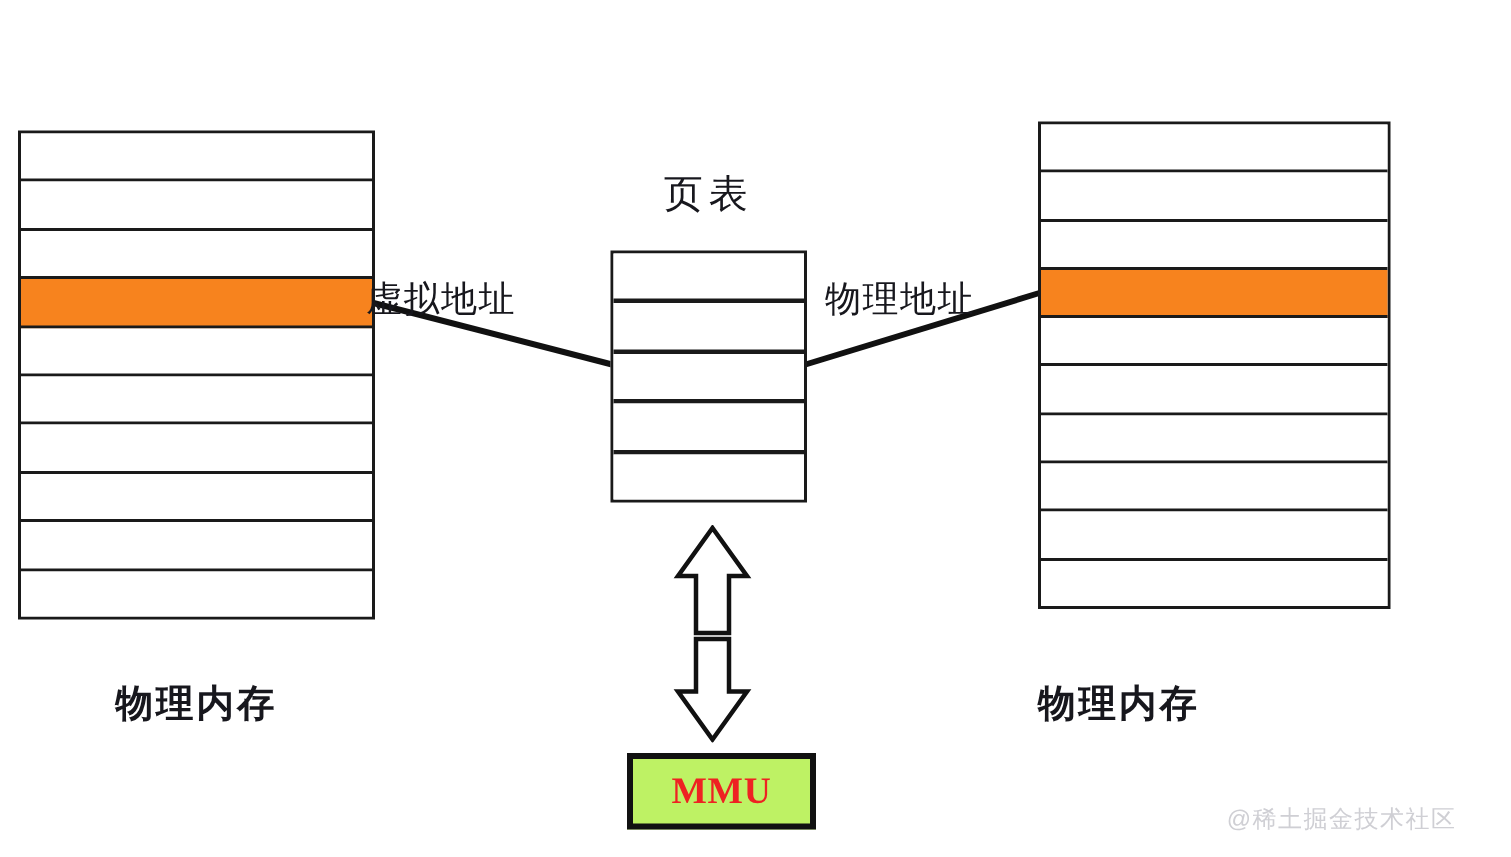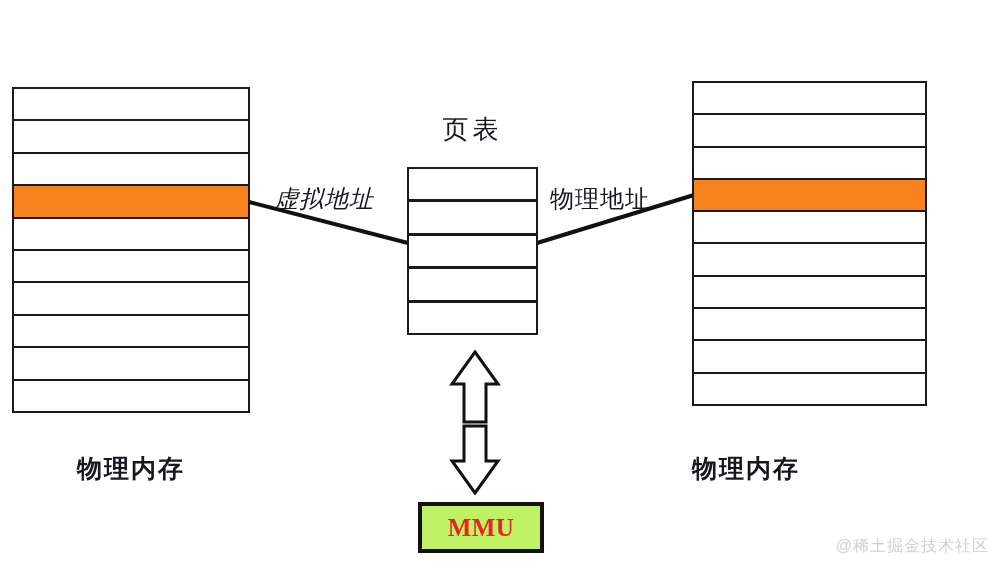--- a/index.html
+++ b/index.html
@@ -108,21 +108,21 @@
 
   
   .edge-label {
     position: absolute;
     font-size: 24px;
     color: #17171d;
     white-space: nowrap;
     letter-spacing: 1px;
     z-index: 5;
   }
-  #virtual-address-label { left: 274px; top: 183px; font-style: italic; }
+  #virtual-address-label { left: 244px; top: 183px; }
   #physical-address-label { left: 550px; top: 183px; }
 
   
   #connectors {
     position: absolute;
     left: 0;
     top: 0;
     width: 1007px;
     height: 571px;
     z-index: 2;
@@ -158,21 +158,21 @@
     left: 440px;
     top: 350px;
     width: 70px;
     height: 145px;
     z-index: 4;
   }
 
   
   #watermark {
     position: absolute;
-    right: 18px;
+    right: 36px;
     bottom: 14px;
     font-size: 16px;
     color: #cfcfd4;
     letter-spacing: 1px;
     font-family: "Liberation Sans", sans-serif;
     z-index: 6;
   }
 </style>
 </head>
 <body>

